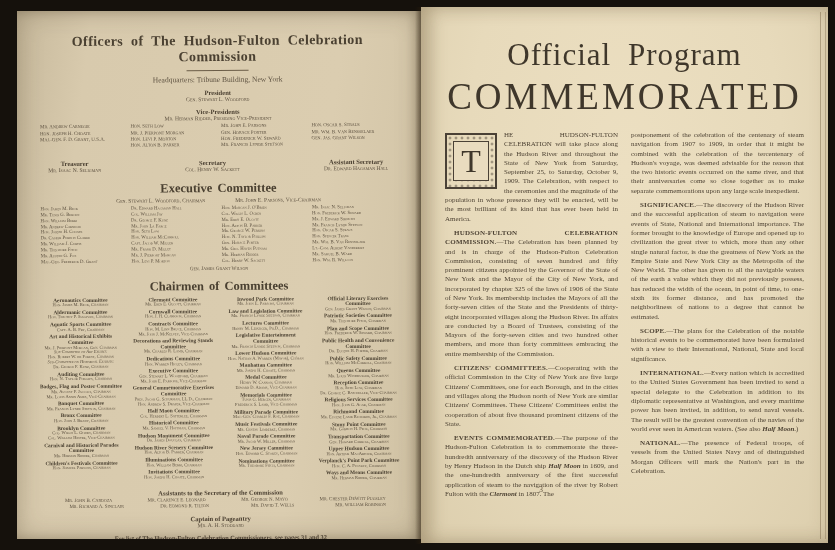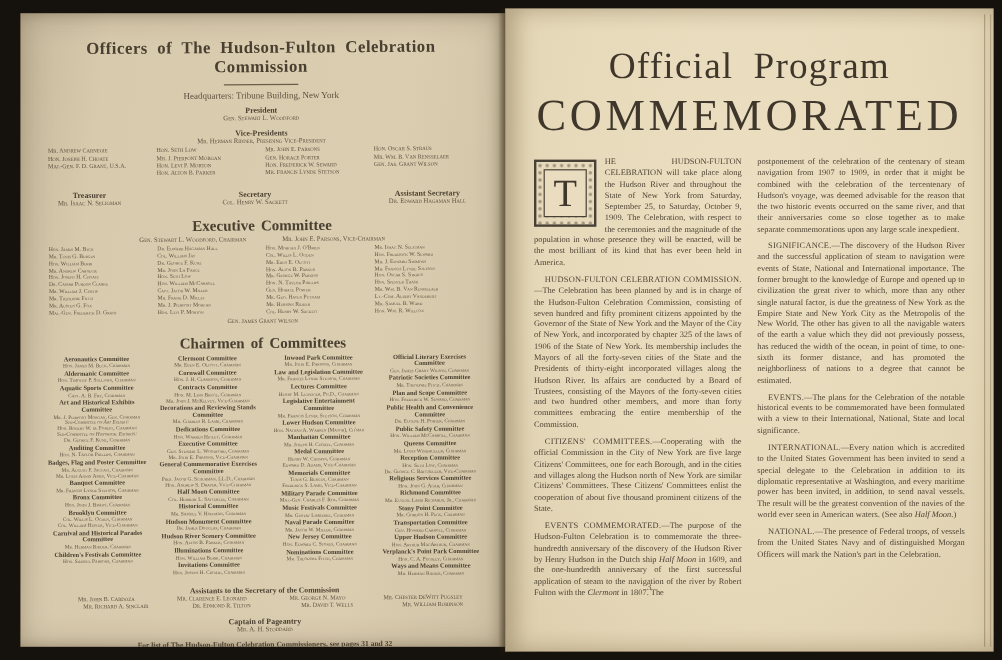--- a/index.html
+++ b/index.html
@@ -47,22 +47,22 @@
   .footnote{font-size:6.3px;font-weight:700;margin-top:6px;color:#4c4132;}
 
   
   .rp-inner{position:relative;height:100%;padding:30px 24px 0;text-align:center;color:#4e4334;}
   .kicker{font-size:31px;letter-spacing:1px;word-spacing:8px;color:#3f372b;}
   .big-title{font-size:37px;letter-spacing:3px;color:#3f372b;line-height:1.08;margin-top:4px;font-weight:500;}
   .text-cols{display:flex;gap:13px;margin-top:14px;text-align:justify;}
   .text-col{flex:1;min-width:0;}
   .para{font-size:7px;line-height:1.33;margin:0 0 5px;color:#4e4334;}
   .para.indent{text-indent:9px;}
-  .lead{font-weight:400;letter-spacing:.2px;}
-  .ptext i{font-style:italic;}
+  .lead{font-weight:700;letter-spacing:.2px;}
+  .ptext i{font-style:italic;font-weight:bold;}
   .dc-box{float:left;width:52px;height:56px;margin:2px 7px 2px 0;border:2px solid #4a4136;position:relative;
     background-image:radial-gradient(rgba(74,65,54,.45) 1px,transparent 1.8px);background-size:6px 6px;}
   .dc-inner{position:absolute;inset:6px;background:#e9dcbf;border:1px solid #4a4136;
     display:flex;align-items:center;justify-content:center;}
   .dc-letter{font-size:32px;color:#3f372b;line-height:1;}
   .page-num{position:absolute;left:118px;top:478px;font-size:8px;color:#6b5d48;}
 </style>
 </head>
 <body>
 
@@ -452,21 +452,21 @@
                   <span class="dc-letter">T</span>
                 </span>
               </span><span class="ptext">HE HUDSON-FULTON CELEBRATION will take place along the Hudson River and throughout the State of New York from Saturday, September 25, to Saturday, October 9, 1909. The Celebration, with respect to the ceremonies and the magnitude of the population in whose presence they will be enacted, will be the most brilliant of its kind that has ever been held in America.</span></p>
             <p class="para indent"><span class="lead">HUDSON-FULTON CELEBRATION COMMISSION.</span><span class="ptext">—The Celebration has been planned by and is in charge of the Hudson-Fulton Celebration Commission, consisting of seven hundred and fifty prominent citizens appointed by the Governor of the State of New York and the Mayor of the City of New York, and incorporated by chapter 325 of the laws of 1906 of the State of New York. Its membership includes the Mayors of all the forty-seven cities of the State and the Presidents of thirty-eight incorporated villages along the Hudson River. Its affairs are conducted by a Board of Trustees, consisting of the Mayors of the forty-seven cities and two hundred other members, and more than forty committees embracing the entire membership of the Commission.</span></p>
             <p class="para indent"><span class="lead">CITIZENS' COMMITTEES.</span><span class="ptext">—Cooperating with the official Commission in the City of New York are five large Citizens' Committees, one for each Borough, and in the cities and villages along the Hudson north of New York are similar Citizens' Committees. These Citizens' Committees enlist the cooperation of about five thousand prominent citizens of the State.</span></p>
             <p class="para indent"><span class="lead">EVENTS COMMEMORATED.</span><span class="ptext">—The purpose of the Hudson-Fulton Celebration is to commemorate the three-hundredth anniversary of the discovery of the Hudson River by Henry Hudson in the Dutch ship <i>Half Moon</i> in 1609, and the one-hundredth anniversary of the first successful application of steam to the navigation of the river by Robert Fulton with the <i>Clermont</i> in 1807. The</span></p>
           </div>
         <div id="col2" class="text-col">
             <p class="para"><span class="ptext">postponement of the celebration of the centenary of steam navigation from 1907 to 1909, in order that it might be combined with the celebration of the tercentenary of Hudson's voyage, was deemed advisable for the reason that the two historic events occurred on the same river, and that their anniversaries come so close together as to make separate commemorations upon any large scale inexpedient.</span></p>
             <p class="para indent"><span class="lead">SIGNIFICANCE.</span><span class="ptext">—The discovery of the Hudson River and the successful application of steam to navigation were events of State, National and International importance. The former brought to the knowledge of Europe and opened up to civilization the great river to which, more than any other single natural factor, is due the greatness of New York as the Empire State and New York City as the Metropolis of the New World. The other has given to all the navigable waters of the earth a value which they did not previously possess, has reduced the width of the ocean, in point of time, to one-sixth its former distance, and has promoted the neighborliness of nations to a degree that cannot be estimated.</span></p>
-            <p class="para indent"><span class="lead">EVENTS.</span><span class="ptext">—The plans for the Celebration of the notable historical events to be commemorated have been formulated with a view to their International, National, State and local significance.</span></p>
+            <p class="para indent"><span class="lead">SCOPE.</span><span class="ptext">—The plans for the Celebration of the notable historical events to be commemorated have been formulated with a view to their International, National, State and local significance.</span></p>
             <p class="para indent"><span class="lead">INTERNATIONAL.</span><span class="ptext">—Every nation which is accredited to the United States Government has been invited to send a special delegate to the Celebration in addition to its diplomatic representative at Washington, and every maritime power has been invited, in addition, to send naval vessels. The result will be the greatest convention of the navies of the world ever seen in American waters. (See also <i>Half Moon</i>.)</span></p>
             <p class="para indent"><span class="lead">NATIONAL.</span><span class="ptext">—The presence of Federal troops, of vessels from the United States Navy and of distinguished Morgan Officers will mark the Nation's part in the Celebration.</span></p>
           </div>
       </div>
       <div class="page-num">3</div>
     </div>
   </div>
 
 </div>
 

